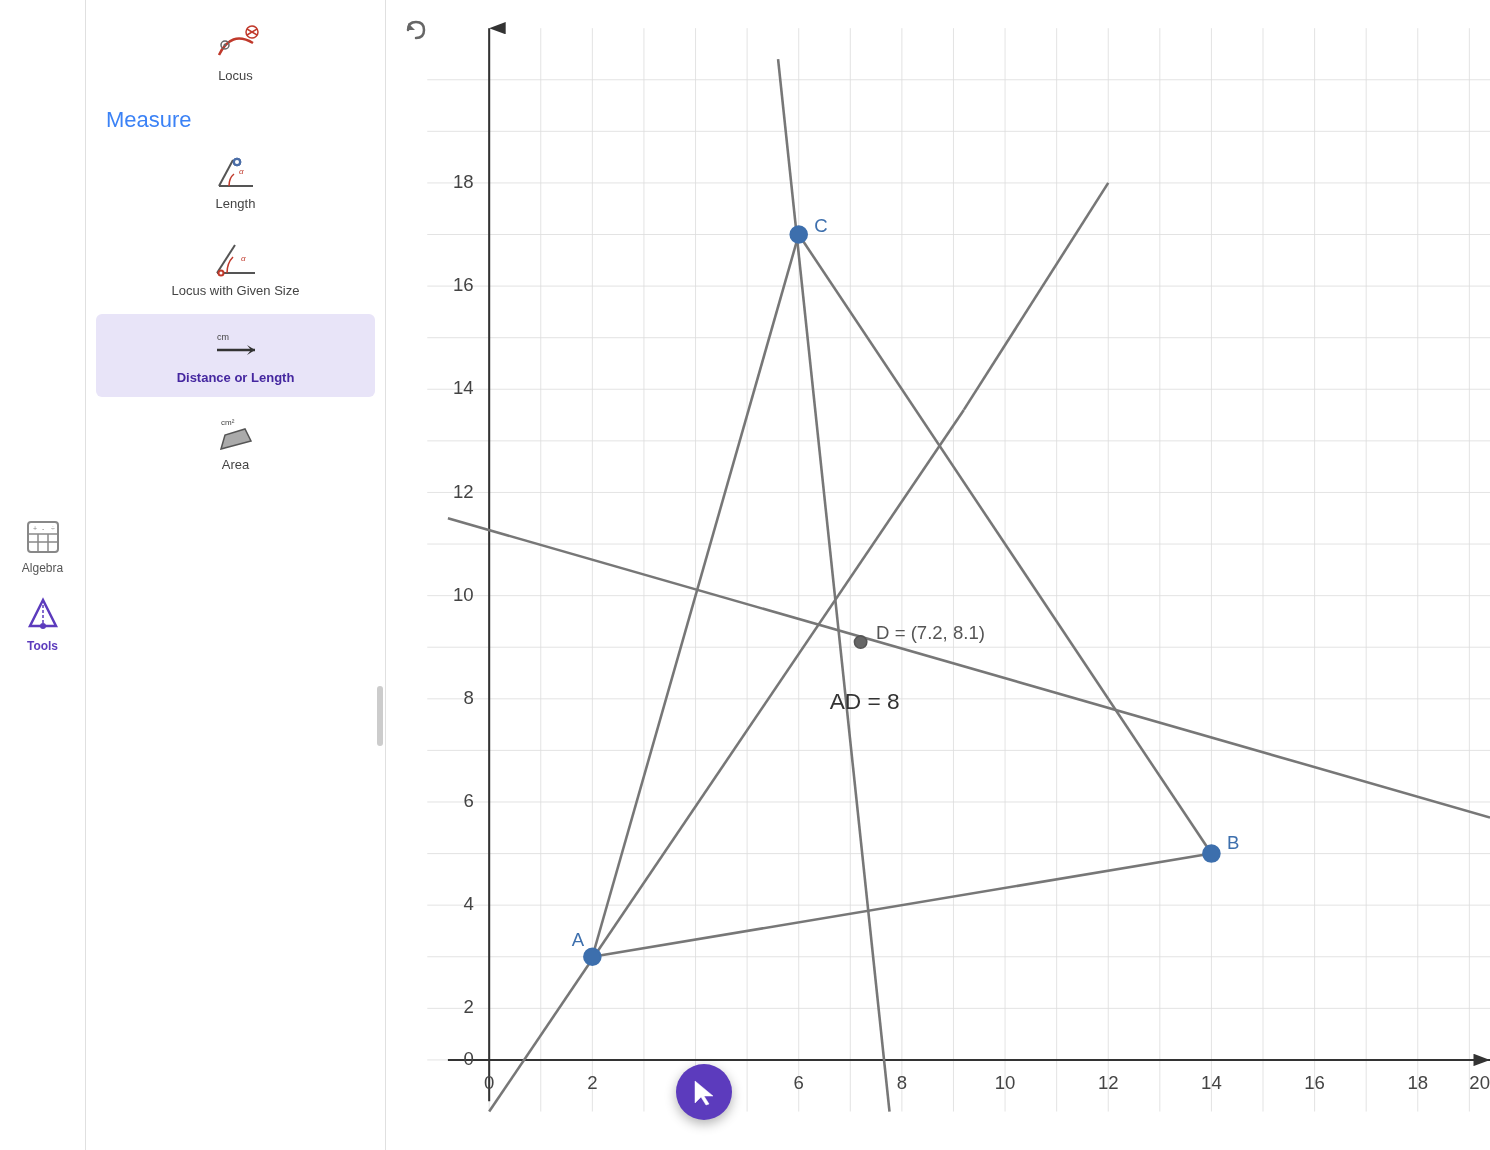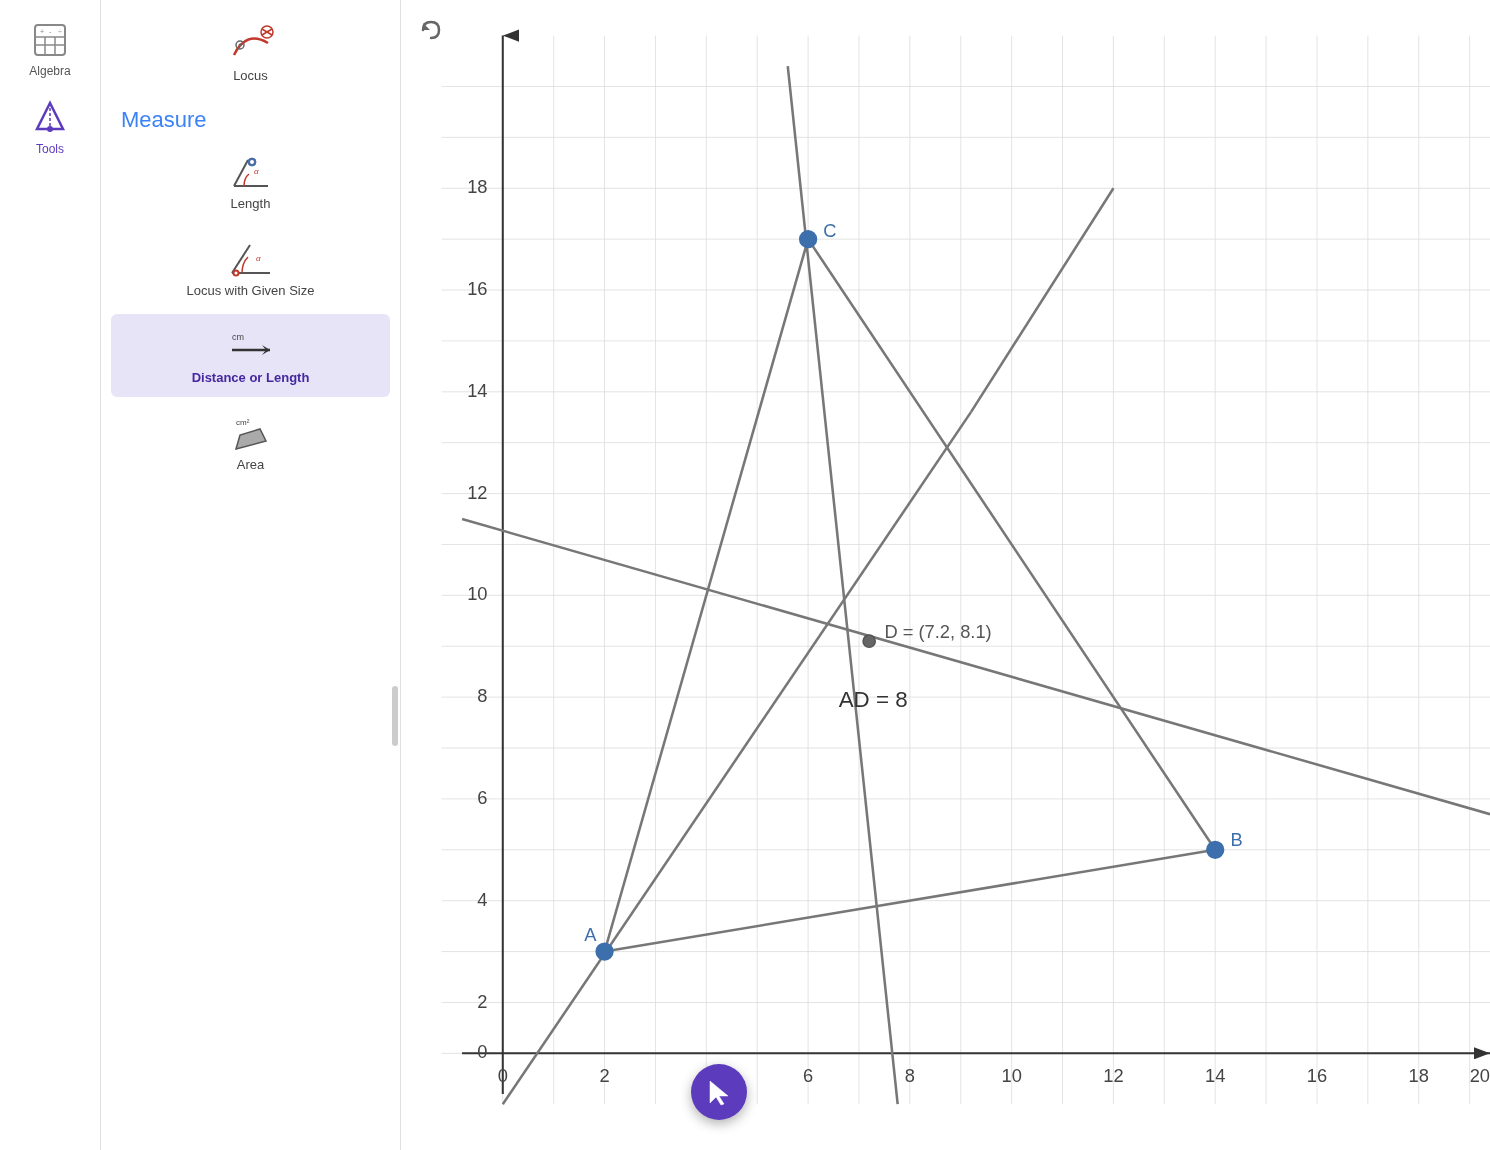--- a/index.html
+++ b/index.html
@@ -7,29 +7,30 @@
       font-family: 'Segoe UI', Arial, sans-serif;
       background: #f5f5f5;
       display: flex;
       width: 1490px;
       height: 1150px;
       overflow: hidden;
     }
 
     
     .sidebar-icons {
-      width: 101px;
+      width: 86px;
       background: #fff;
       border-right: 1px solid #e0e0e0;
       display: flex;
       flex-direction: column;
       align-items: center;
       padding-top: 20px;
       gap: 20px;
       flex-shrink: 0;
+      justify-content: center;
     }
     .sidebar-icon-item {
       display: flex;
       flex-direction: column;
       align-items: center;
       cursor: pointer;
       gap: 4px;
     }
     .sidebar-icon-item .icon-label {
       font-size: 12px;
@@ -176,21 +177,21 @@
 
   <div class="sidebar-icon-item active">
     <div class="icon-box">
       <svg width="42" height="42" viewBox="0 0 42 42">
 
         <polygon points="21,6 8,32 34,32" fill="none" stroke="#5c3bbd" stroke-width="2.5"></polygon>
         <line x1="21" y1="6" x2="21" y2="32" stroke="#5c3bbd" stroke-width="1.5" stroke-dasharray="3,2"></line>
         <circle cx="21" cy="32" r="3" fill="#5c3bbd"></circle>
       </svg>
     </div>
-    <span class="icon-label" style="color:#5c3bbd;font-weight:400;">Tools</span>
+    <span class="icon-label" style="color:#5c3bbd;font-weight:700;">Tools</span>
   </div>
 </div>
 
 <div class="tool-panel">
 
   <div class="tool-item">
     <div class="tool-icon-img">
       <svg width="50" height="38" viewBox="0 0 50 38">
 
         <path d="M8,30 Q20,5 42,18" fill="none" stroke="#c0392b" stroke-width="2.5"></path>

